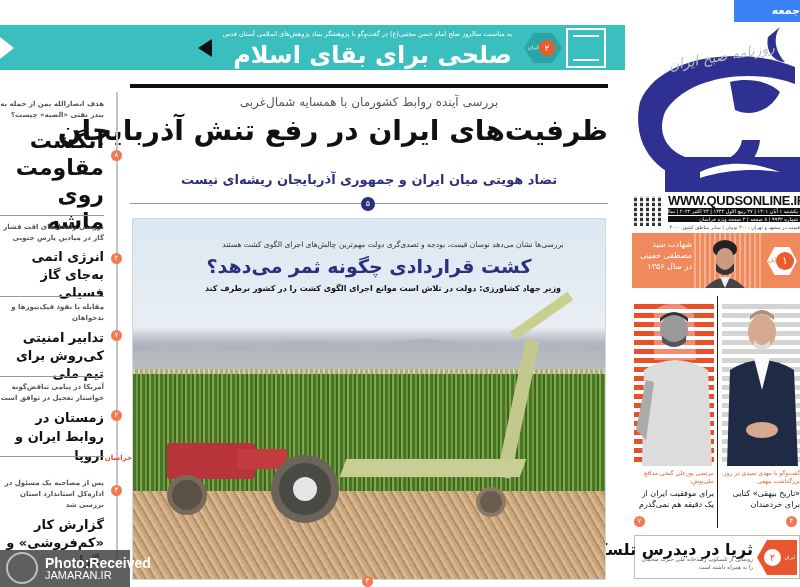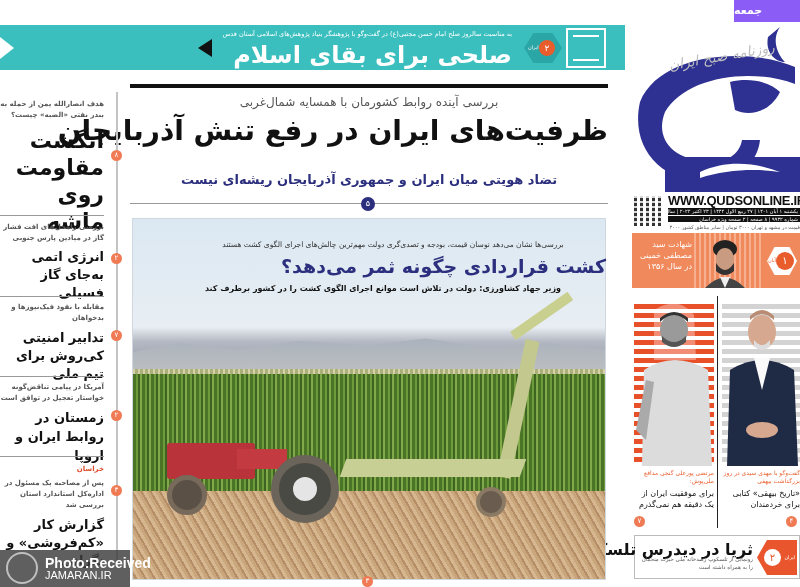--- a/index.html
+++ b/index.html
@@ -14,21 +14,21 @@
   .banner-kicker { position: absolute; left: 222px; top: 5px; width: 290px; font-size: 6.5px; color: #fff; text-align: right; white-space: nowrap; overflow: hidden; }
   .banner-title { position: absolute; left: 222px; top: 16px; width: 290px; font-size: 24px; font-weight: bold; color: #fff; text-align: right; white-space: nowrap; }
   .banner-hex { position: absolute; left: 524px; top: 8px; width: 38px; height: 30px; background: #2aa6a6; clip-path: polygon(25% 0,75% 0,100% 50%,75% 100%,25% 100%,0 50%); }
   .banner-hex .num { position: absolute; left: 15px; top: 7px; width: 16px; height: 16px; border-radius: 50%; background: #e95d2d; color: #fff; font-size: 9px; text-align: center; line-height: 16px; }
   .banner-hex .lbl { position: absolute; left: 4px; top: 11px; font-size: 5px; color: #fff; }
   .banner-calli { position: absolute; left: 566px; top: 3px; width: 40px; height: 40px; border: 2px solid #fff; }
   .banner-calli::before { content: ""; position: absolute; inset: 5px; border-top: 2px solid #fff; border-bottom: 2px solid #fff; }
   .banner-step { position: absolute; left: 610px; top: 8px; width: 15px; height: 30px; background: #3bbfbe; clip-path: polygon(0 0,50% 0,50% 20%,100% 20%,100% 80%,50% 80%,50% 100%,0 100%); }
 
   
-  .jom-tag { position: absolute; left: 734px; top: 0; width: 66px; height: 22px; background: #8b5cf6; color: #fff; font-size: 11px; font-weight: bold; text-align: left; line-height: 22px; }
+  .jom-tag { position: absolute; left: 734px; top: 0; width: 66px; height: 22px; background: #3b82f6; color: #fff; font-size: 11px; font-weight: bold; text-align: right; line-height: 22px; }
   .logo { position: absolute; left: 630px; top: 22px; width: 170px; height: 170px; }
   .logo-sub { position: absolute; left: 668px; top: 48px; font-size: 14px; color: #bfbfbf; font-style: italic; transform: rotate(-10deg); }
   .site-url { position: absolute; left: 668px; top: 193px; font-family: "Liberation Sans", sans-serif; font-weight: bold; font-size: 13px; color: #111; direction: ltr; letter-spacing: -0.3px; }
   .qr { position: absolute; left: 634px; top: 196px; width: 30px; height: 30px; background:
         repeating-linear-gradient(90deg,#111 0 3px,#fff 3px 6px),
         #111; opacity: .85; }
   .qr::after { content:""; position:absolute; inset:0; background: repeating-linear-gradient(0deg, transparent 0 3px, rgba(255,255,255,.8) 3px 5px); }
   .issue-line { position: absolute; left: 668px; top: 208px; width: 132px; height: 7px; background: #111; color: #fff; font-size: 5px; line-height: 7px; text-align: right; padding-right: 2px; overflow: hidden; white-space: nowrap; }
   .issue-line2 { position: absolute; left: 668px; top: 216px; width: 132px; height: 6px; background: #111; color: #fff; font-size: 5px; line-height: 6px; text-align: right; padding-right: 2px; overflow: hidden; white-space: nowrap; }
   .price-line { position: absolute; left: 668px; top: 224px; width: 132px; font-size: 5px; color: #555; text-align: right; white-space: nowrap; overflow: hidden; }
@@ -77,21 +77,21 @@
   .photo .tractor-hood { position:absolute; left:104px; top:230px; width:50px; height:20px; background:#c33b41; }
   .photo .wheel-big { position:absolute; left:138px; top:236px; width:68px; height:68px; border-radius:50%; background:#4a4a44; border:8px solid #6b645a; }
   .photo .wheel-big::after { content:""; position:absolute; left:14px; top:14px; width:24px; height:24px; border-radius:50%; background:#e5e5e5; }
   .photo .wheel-sm { position:absolute; left:34px; top:256px; width:40px; height:40px; border-radius:50%; background:#5a5045; border:5px solid #776a5b; }
   .photo .harvester { position:absolute; left:210px; top:240px; width:180px; height:18px; background:#c8cf95; transform: skewX(-20deg); }
   .photo .chute { position:absolute; left:378px; top:120px; width:14px; height:140px; background:#c3c98e; transform: rotate(12deg); }
   .photo .chute-top { position:absolute; left:380px; top:112px; width:70px; height:10px; background:#c9cf8f; transform: rotate(-35deg); transform-origin: left; }
   .photo .wheel-h { position:absolute; left:343px; top:268px; width:30px; height:30px; border-radius:50%; background:#6a5d4f; border:4px solid #8a7a64; }
   .photo-text { position: absolute; left: 132px; top: 218px; width: 474px; }
   .photo-kicker { position:absolute; left:0; top:22px; width:100%; text-align:center; font-size:7.5px; color:#333;margin-left:24px; }
-  .photo-head { position:absolute; left:0; top:37px; width:100%; font-size:19px; font-weight:bold; color:#2c2f7d; }
+  .photo-head { position:absolute; left:0; top:37px; width:100%; text-align:center; font-size:19px; font-weight:bold; color:#2c2f7d; }
   .photo-sub { position:absolute; left:0; top:66px; width:100%; text-align:center; font-size:8px; font-weight:bold; color:#111;padding-left:28px; }
   .page-dot-photo { position: absolute; left: 362px; top: 576px; width: 11px; height: 11px; border-radius: 50%; background: #ef7a53; color:#fff; font-size: 7px; line-height: 11px; text-align: center; }
   .timeline { position: absolute; left: 116px; top: 92px; width: 2px; height: 470px; background: #c4c4c4; }
   .tl-dot { position: absolute; left: 111px; width: 11px; height: 11px; border-radius: 50%; background: #ef7a53; color: #fff; font-size: 7px; line-height: 11px; text-align: center; }
   .lc-kicker { position: absolute; left: 0; width: 104px; font-size: 7px; line-height: 11px; color: #555; text-align: right; font-weight: bold; }
   .lc-kicker.red { color: #e04a28; font-weight: bold; }
   .lc-head { position: absolute; left: 0; width: 104px; font-weight: bold; color: #111; text-align: right; }
   .lc-rule { position: absolute; left: 0; width: 104px; height: 1px; background: #999; }
 
   .watermark { position: absolute; left: 0; top: 550px; width: 130px; height: 37px; background: rgba(60,60,60,0.82); }
@@ -229,21 +229,21 @@
 <div class="lc-kicker" style="top:302px;">مقابله با نفوذ فیک‌نیوزها و بدخواهان</div>
 <div class="lc-head" style="top:329px; font-size:13px; line-height:18px;">تدابیر امنیتی کی‌روش برای تیم ملی</div>
 <div class="tl-dot" style="top:330px;">۷</div>
 <div class="lc-rule" style="top:376px;"></div>
 
 <div class="lc-kicker" style="top:382px;">آمریکا در پیامی تناقض‌گونه خواستار تعجیل در توافق است</div>
 <div class="lc-head" style="top:408px; font-size:13px; line-height:19px;">زمستان در روابط ایران و اروپا</div>
 <div class="tl-dot" style="top:410px;">۲</div>
 <div class="lc-rule" style="top:456px;"></div>
 
-<div class="lc-kicker red" style="top:464px;">خراسان</div>
+<div class="lc-kicker red" style="top:453px;margin-left:28px;">خراسان</div>
 <div class="lc-kicker" style="top:478px;">پس از مصاحبه یک مسئول در اداره‌کل استاندارد استان بررسی شد</div>
 <div class="lc-head" style="top:516px; font-size:13px; line-height:18px;">گزارش کار «کم‌فروشی» و نگرانی</div>
 <div class="tl-dot" style="top:485px;">۳</div>
 
 <div class="watermark">
   <div class="circle"></div>
   <div class="l1">Photo:Received</div>
   <div class="l2">JAMARAN.IR</div>
 </div>
 

